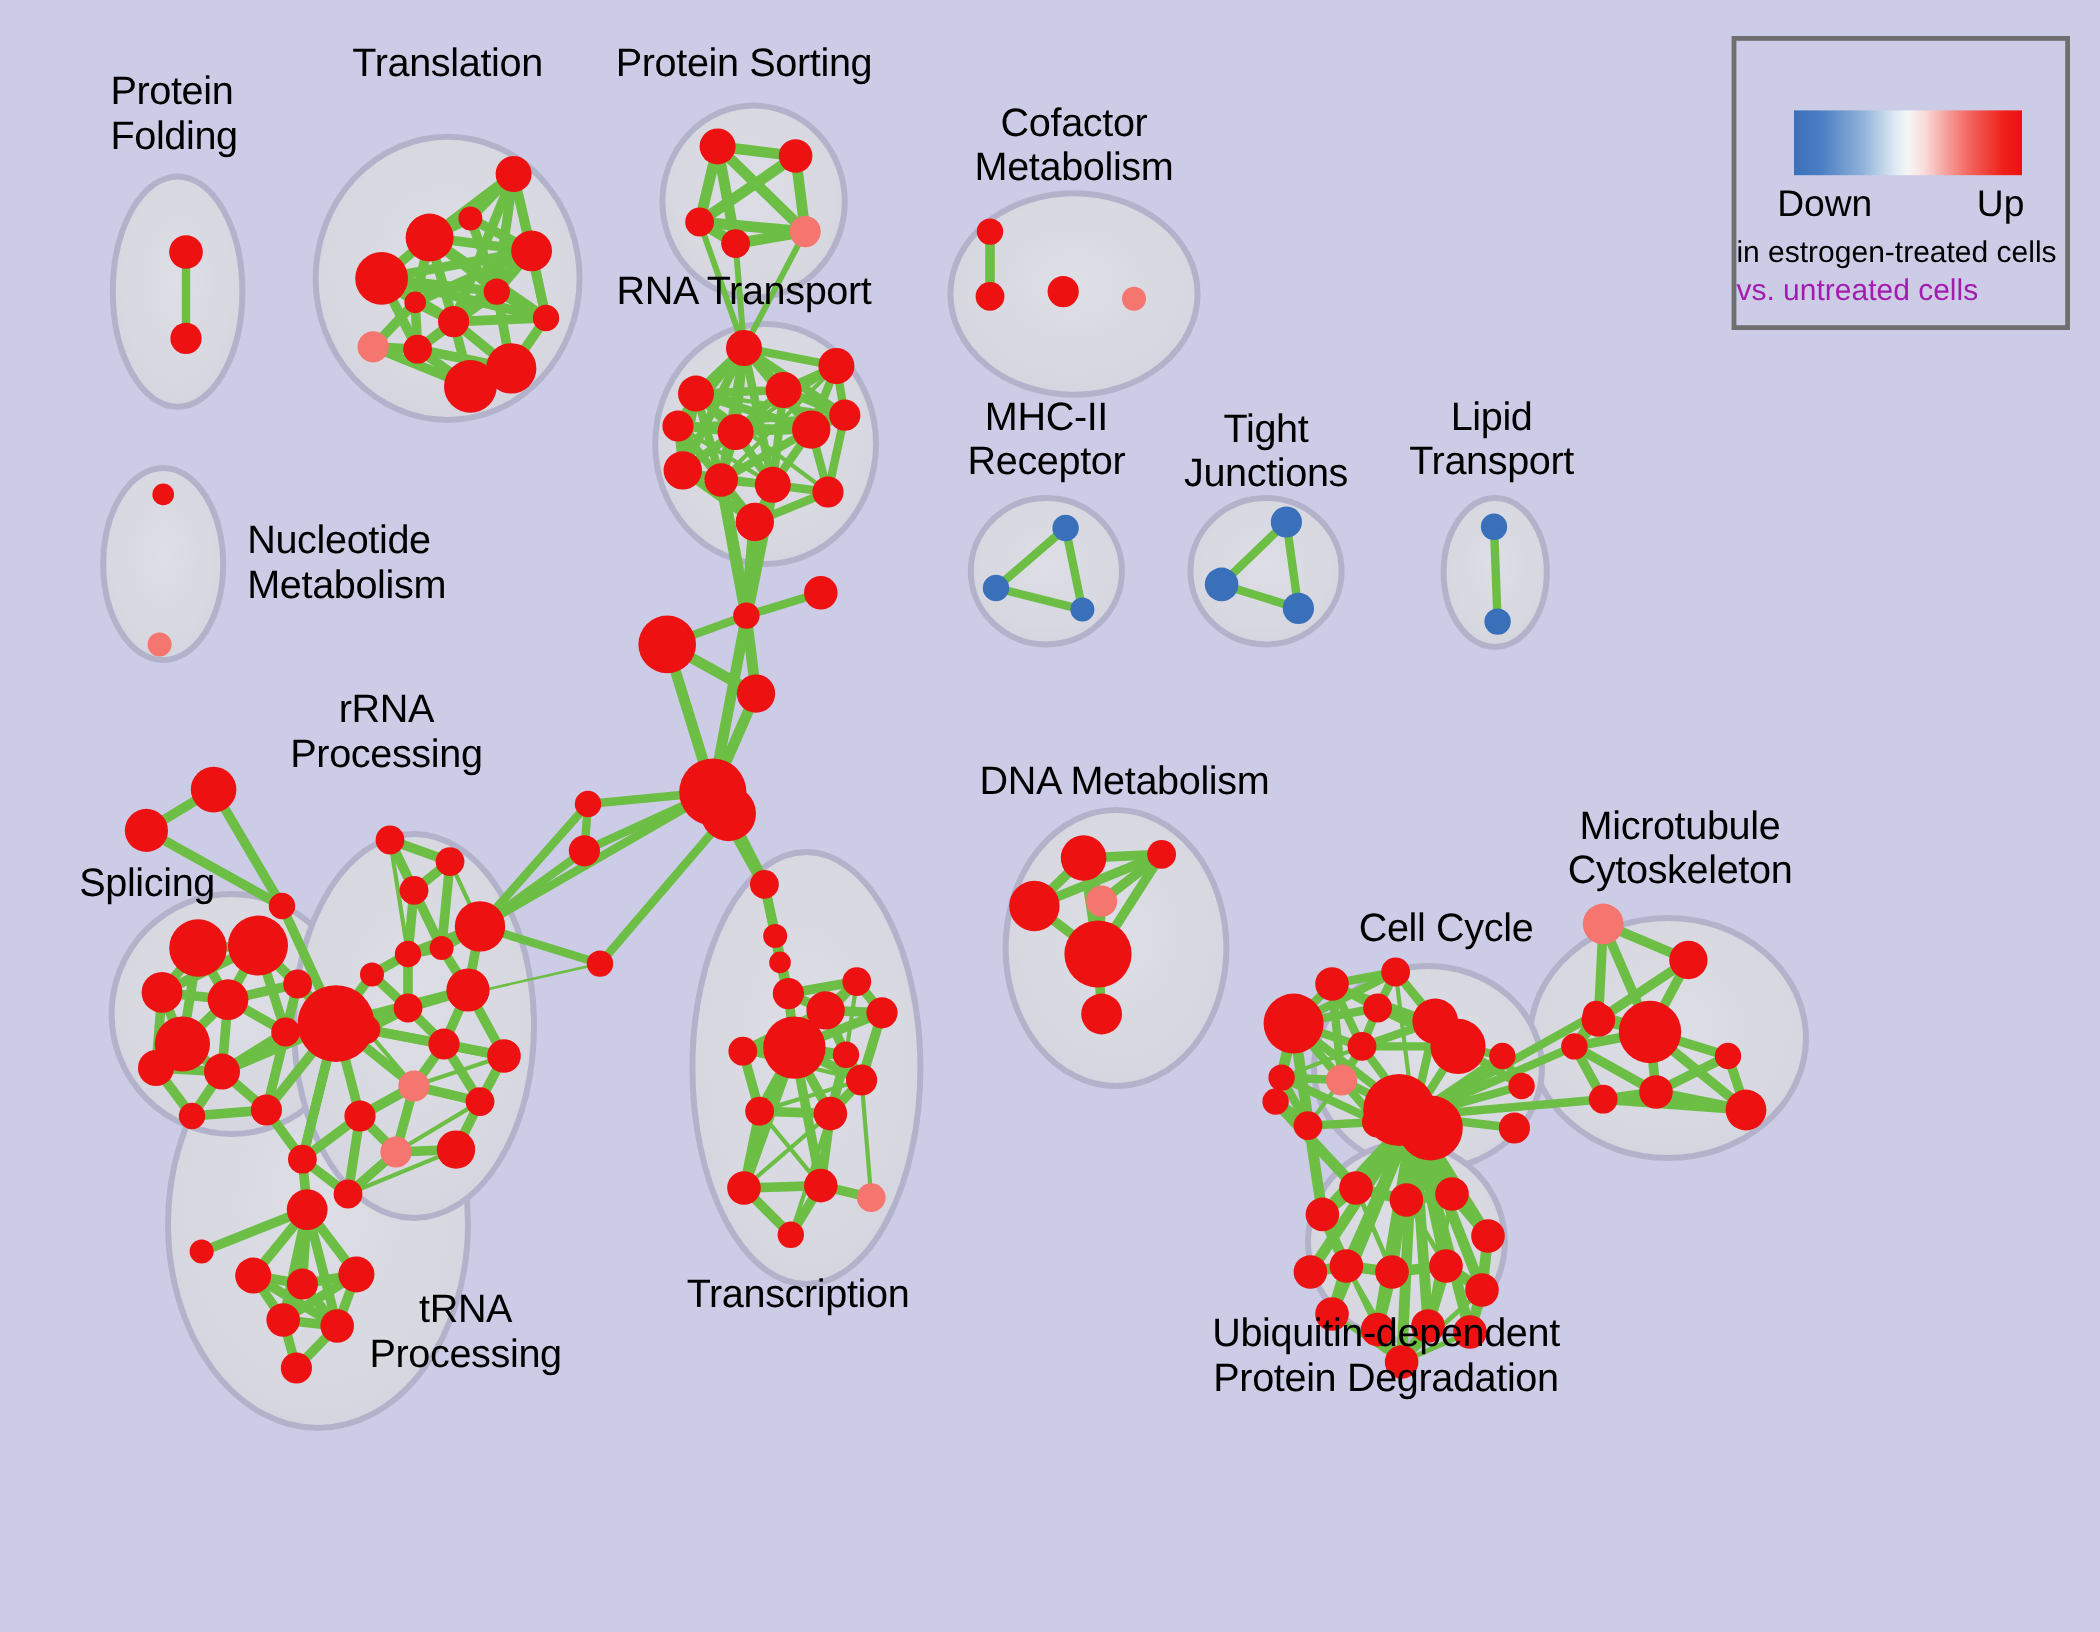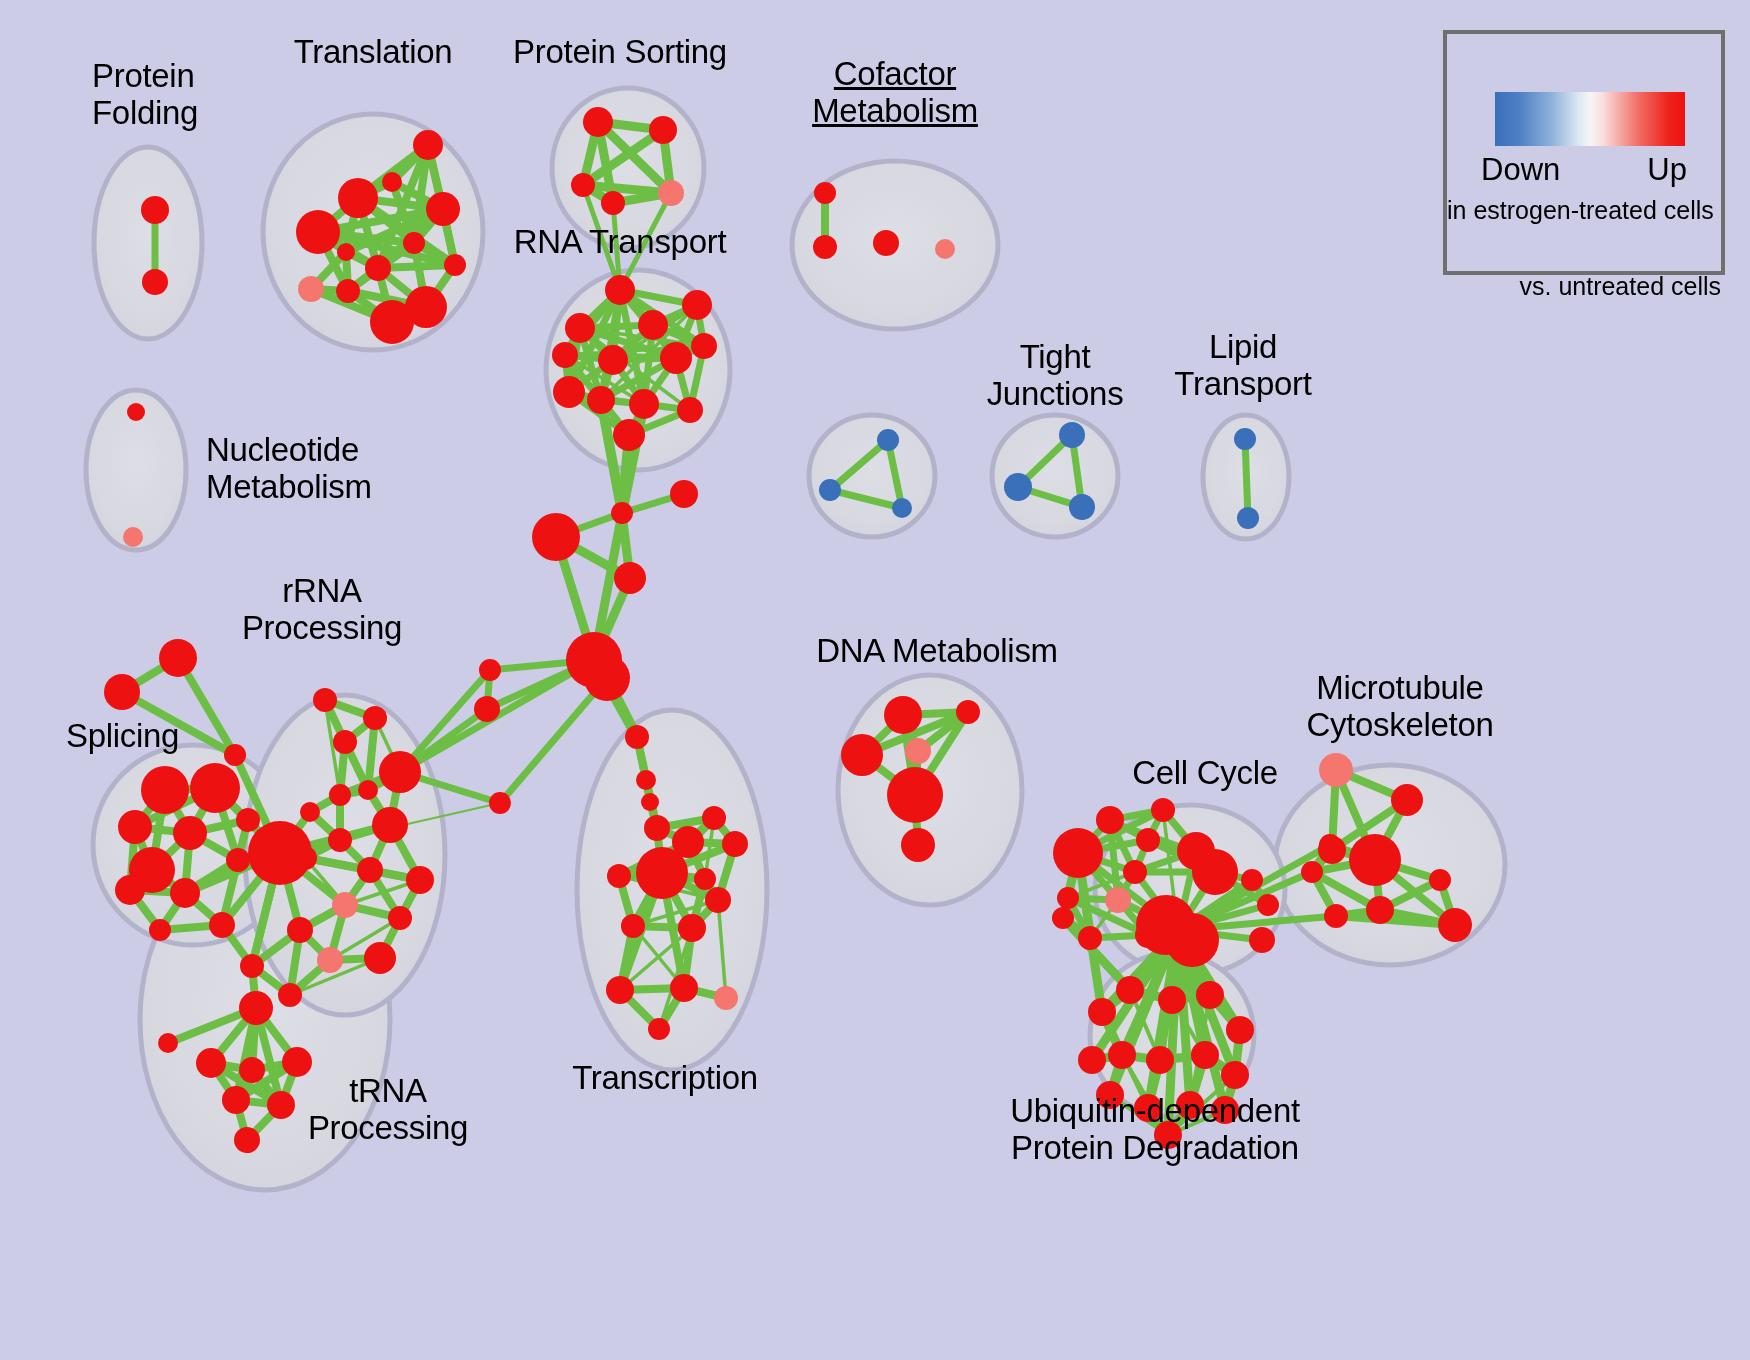--- a/index.html
+++ b/index.html
@@ -48,21 +48,21 @@
     position:absolute;top:118px;font-size:31px;color:#000;
   }
   #legend-down{left:34px;}
   #legend-up{right:34px;}
   #legend-sub1{
     position:absolute;left:0;top:162px;width:100%;
     font-size:25px;color:#000;
   }
   #legend-sub2{
     position:absolute;left:0;top:194px;width:100%;
-    text-align:right;font-size:25px;color:#000000;margin-top:44px;
+    text-align:left;font-size:25px;color:#a21caf;
   }
 </style>
 </head>
 <body>
 
 <div id="stage">
 
   <svg id="net" viewBox="0 0 1750 1360" xmlns="http://www.w3.org/2000/svg">
     <defs>
       <radialGradient id="cg" cx="50%" cy="45%" r="62%">
@@ -757,22 +757,24 @@
       <circle cx="1225" cy="1110" r="14" fill="#ee1111"></circle>
       <circle cx="1168" cy="1135" r="14" fill="#ee1111"></circle>
     </g>
   </svg>
 
   <div class="lbl l" style="left:92px;top:58px;">Protein
 Folding</div>
   <div class="lbl c" style="left:373px;top:34px;">Translation</div>
   <div class="lbl c" style="left:620px;top:34px;">Protein Sorting</div>
   <div class="lbl c" style="left:620px;top:224px;">RNA Transport</div>
-  <div class="lbl c" style="left:895px;top:56px;text-decoration:underline;">Cofactor
+  <div class="lbl c" style="left:895px;top:84px;">Cofactor
 Metabolism</div>
+  <div class="lbl c" style="left:872px;top:329px;">MHC-II
+Receptor</div>
   <div class="lbl c" style="left:1055px;top:315px;margin-top:24px;">Tight
 Junctions</div>
   <div class="lbl c" style="left:1243px;top:329px;">Lipid
 Transport</div>
   <div class="lbl l" style="left:206px;top:432px;">Nucleotide
 Metabolism</div>
   <div class="lbl c" style="left:322px;top:573px;">rRNA
 Processing</div>
   <div class="lbl l" style="left:66px;top:718px;">Splicing</div>
   <div class="lbl c" style="left:388px;top:1073px;">tRNA

